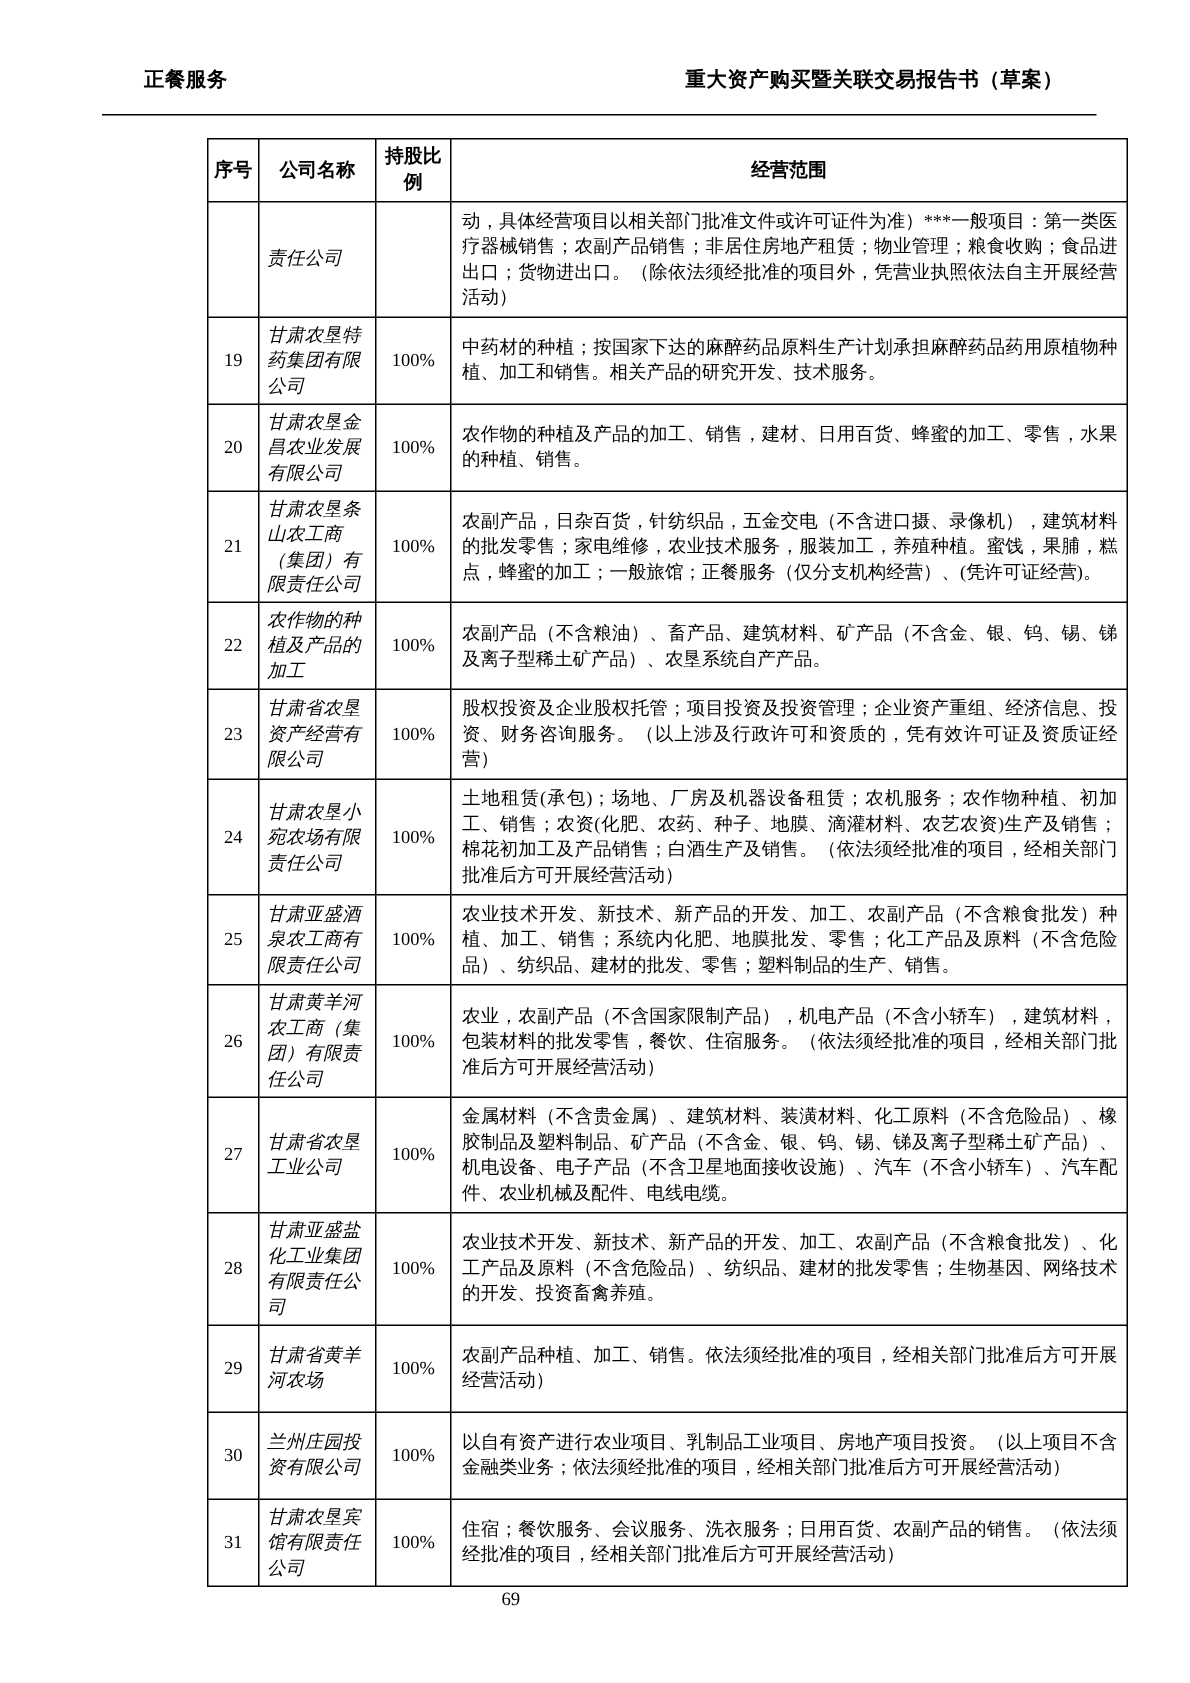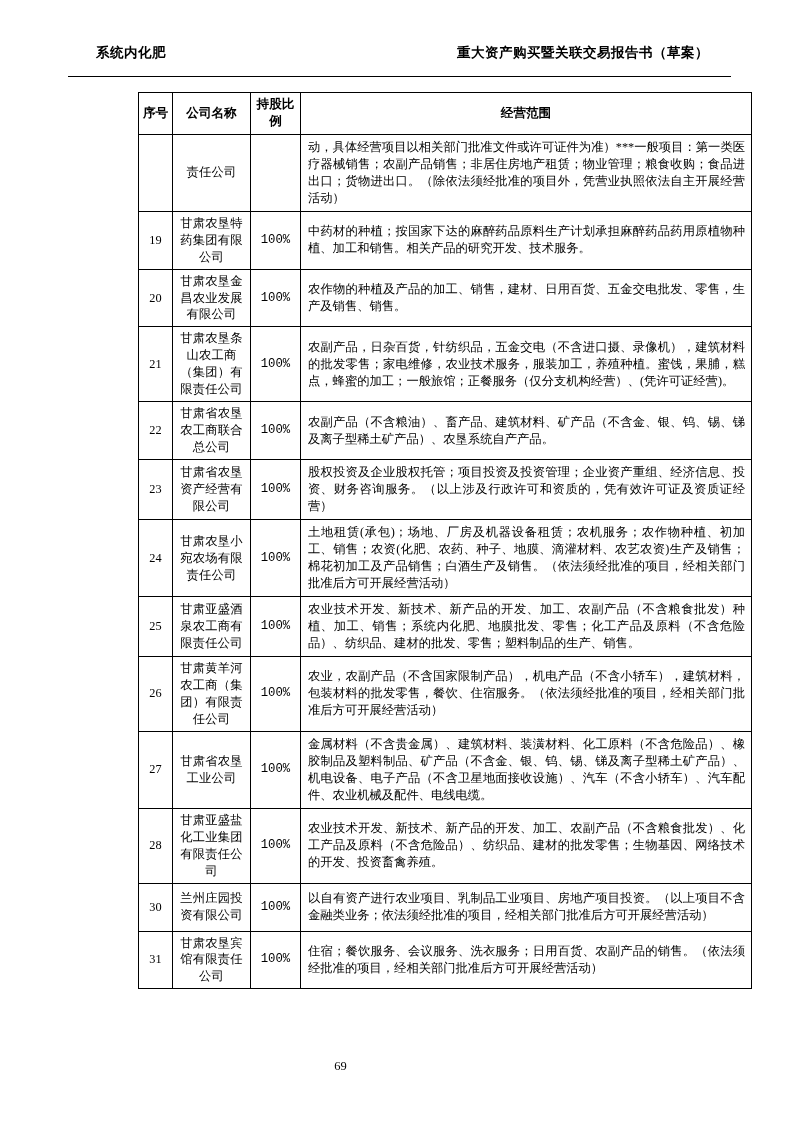--- a/index.html
+++ b/index.html
@@ -67,28 +67,27 @@
     text-align: center;
     font-weight: bold;
     padding: 3px 2px;
     font-size: 12.6px;
   }
   td.idx {
     text-align: center;
     padding: 15px 1px;
   }
   td.name {
-    text-align: center;
     padding: 3px 5px;
     letter-spacing: 0.2px;
+    font-style: italic;
   }
   td.pct {
     text-align: center;
-    padding: 10px 2px;
-    font-family: Liberation Mono, monospace;
+    padding: 20px 2px;
   }
   td.scope {
     text-align: justify;
     text-justify: inter-ideograph;
     padding: 4px 6px 4px 7px;
   }
   .pageno {
     position: absolute;
     bottom: 48px;
     left: 0;
@@ -96,21 +95,21 @@
     text-align: center;
     font-size: 12.5px;
   }
 </style>
 </head>
 <body>
 
 <div class="page">
 
   <div class="header">
-    <div>系统内化肥</div>
+    <div>正餐服务</div>
     <div>重大资产购买暨关联交易报告书（草案）</div>
   </div>
   <div class="header-rule"></div>
 
   <div class="table-wrap">
     <table>
       <colgroup>
         <col class="c-idx">
         <col class="c-name">
         <col class="c-pct">
@@ -134,31 +133,31 @@
         <tr>
           <td class="idx">19</td>
           <td class="name">甘肃农垦特药集团有限公司</td>
           <td class="pct">100%</td>
           <td class="scope">中药材的种植；按国家下达的麻醉药品原料生产计划承担麻醉药品药用原植物种植、加工和销售。相关产品的研究开发、技术服务。</td>
         </tr>
         <tr>
           <td class="idx">20</td>
           <td class="name">甘肃农垦金昌农业发展有限公司</td>
           <td class="pct">100%</td>
-          <td class="scope">农作物的种植及产品的加工、销售，建材、日用百货、五金交电批发、零售，生产及销售、销售。</td>
+          <td class="scope">农作物的种植及产品的加工、销售，建材、日用百货、蜂蜜的加工、零售，水果的种植、销售。</td>
         </tr>
         <tr>
           <td class="idx">21</td>
           <td class="name">甘肃农垦条山农工商（集团）有限责任公司</td>
           <td class="pct">100%</td>
           <td class="scope">农副产品，日杂百货，针纺织品，五金交电（不含进口摄、录像机），建筑材料的批发零售；家电维修，农业技术服务，服装加工，养殖种植。蜜饯，果脯，糕点，蜂蜜的加工；一般旅馆；正餐服务（仅分支机构经营）、(凭许可证经营)。</td>
         </tr>
         <tr>
           <td class="idx">22</td>
-          <td class="name">甘肃省农垦农工商联合总公司</td>
+          <td class="name">农作物的种植及产品的加工</td>
           <td class="pct">100%</td>
           <td class="scope">农副产品（不含粮油）、畜产品、建筑材料、矿产品（不含金、银、钨、锡、锑及离子型稀土矿产品）、农垦系统自产产品。</td>
         </tr>
         <tr>
           <td class="idx">23</td>
           <td class="name">甘肃省农垦资产经营有限公司</td>
           <td class="pct">100%</td>
           <td class="scope">股权投资及企业股权托管；项目投资及投资管理；企业资产重组、经济信息、投资、财务咨询服务。（以上涉及行政许可和资质的，凭有效许可证及资质证经营）</td>
         </tr>
         <tr>
@@ -183,20 +182,26 @@
           <td class="idx">27</td>
           <td class="name">甘肃省农垦工业公司</td>
           <td class="pct">100%</td>
           <td class="scope">金属材料（不含贵金属）、建筑材料、装潢材料、化工原料（不含危险品）、橡胶制品及塑料制品、矿产品（不含金、银、钨、锡、锑及离子型稀土矿产品）、机电设备、电子产品（不含卫星地面接收设施）、汽车（不含小轿车）、汽车配件、农业机械及配件、电线电缆。</td>
         </tr>
         <tr>
           <td class="idx">28</td>
           <td class="name">甘肃亚盛盐化工业集团有限责任公司</td>
           <td class="pct">100%</td>
           <td class="scope">农业技术开发、新技术、新产品的开发、加工、农副产品（不含粮食批发）、化工产品及原料（不含危险品）、纺织品、建材的批发零售；生物基因、网络技术的开发、投资畜禽养殖。</td>
+        </tr>
+        <tr>
+          <td class="idx">29</td>
+          <td class="name">甘肃省黄羊河农场</td>
+          <td class="pct">100%</td>
+          <td class="scope">农副产品种植、加工、销售。依法须经批准的项目，经相关部门批准后方可开展经营活动）</td>
         </tr>
         <tr>
           <td class="idx">30</td>
           <td class="name">兰州庄园投资有限公司</td>
           <td class="pct">100%</td>
           <td class="scope">以自有资产进行农业项目、乳制品工业项目、房地产项目投资。（以上项目不含金融类业务；依法须经批准的项目，经相关部门批准后方可开展经营活动）</td>
         </tr>
         <tr>
           <td class="idx">31</td>
           <td class="name">甘肃农垦宾馆有限责任公司</td>

